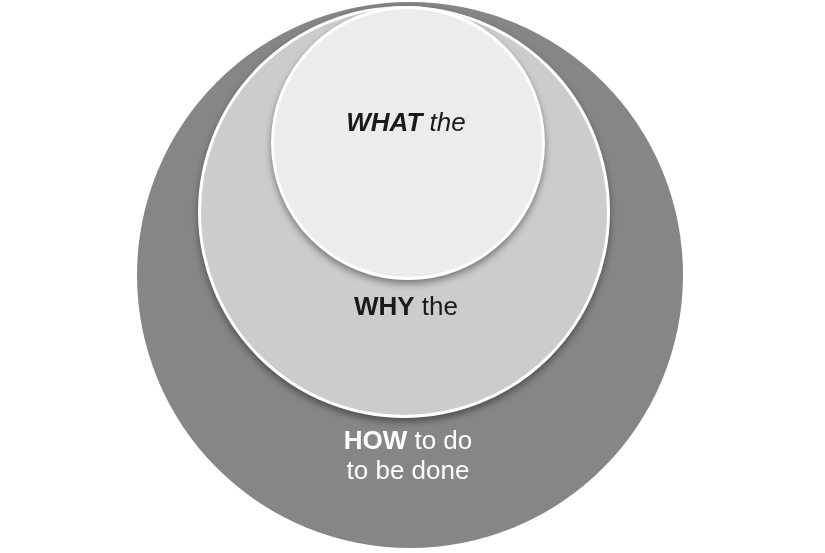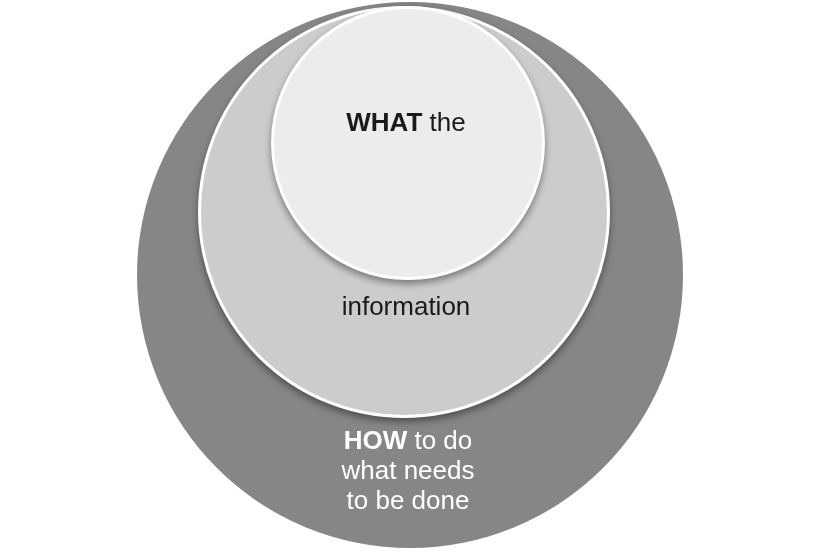--- a/index.html
+++ b/index.html
@@ -53,20 +53,21 @@
     line-height: 30px;
     color: #1a1a1a;
     letter-spacing: 0;
   }
   .label .b {
     font-weight: bold;
   }
   #what-label {
     left: 256px;
     top: 107px;
+    font-style: italic;
   }
   #why-label {
     left: 256px;
     top: 291px;
   }
   #how-label {
     left: 258px;
     top: 425px;
     color: #ffffff;
   }
@@ -80,22 +81,21 @@
 
   <div class="circle" id="middle-circle" style="background: rgb(204, 204, 204);"></div>
 
   <div class="circle" id="inner-circle" style="background: rgb(236, 236, 236);"></div>
 
   <div class="label" id="what-label" style="color: rgb(26, 26, 26);">
     <div><span class="b">WHAT</span><span> the</span></div>
   </div>
 
   <div class="label" id="why-label" style="color: rgb(26, 26, 26);">
-    <div>information</div>
+    <div><span class="b">WHY</span><span> the</span></div>
   </div>
 
   <div class="label" id="how-label" style="color: rgb(255, 255, 255);">
     <div><span class="b">HOW</span><span> to do</span></div>
-    <div>what needs</div>
     <div>to be done</div>
   </div>
 
 </div>
 
 </body></html>

